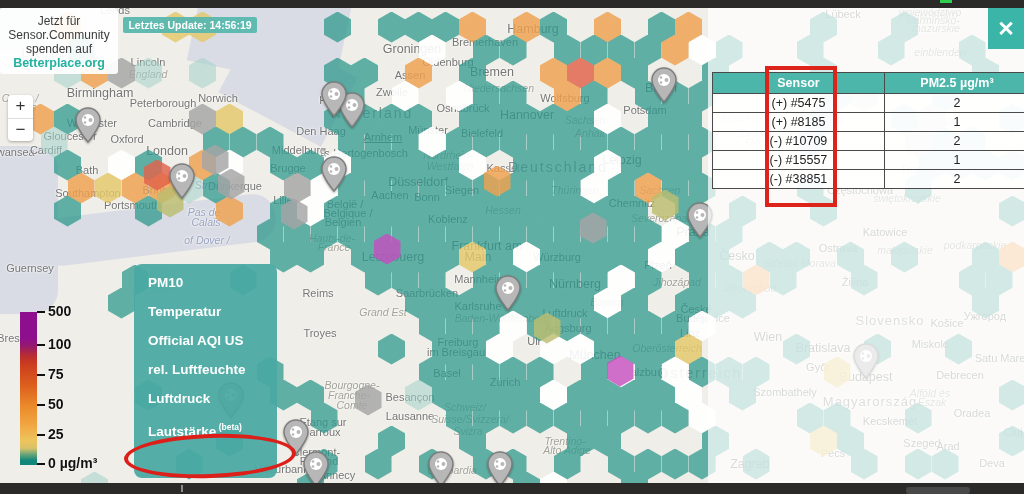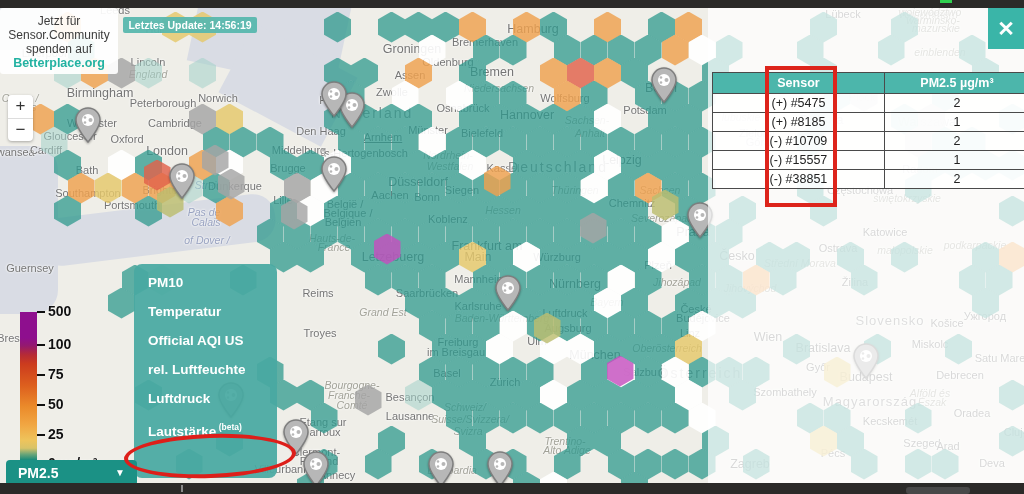--- a/index.html
+++ b/index.html
@@ -803,24 +803,20 @@
     </div>
 
   <div id="layermenu">
       <div class="menu-item">PM10</div>
       <div class="menu-item">Temperatur</div>
       <div class="menu-item">Official AQI US</div>
       <div class="menu-item">rel. Luftfeuchte</div>
       <div class="menu-item">Luftdruck</div>
       <div class="menu-item">Lautstärke<sup> (beta)</sup></div>
     </div>
-  <div id="selected-layer">
-    <span>PM2.5</span>
-    <span class="dd">▼</span>
-  </div>
   <div id="red-ellipse"></div>
 
   <div id="topbar">
     <div id="topbar-accent"></div>
   </div>
   <div id="bottombar">
     <div id="bottombar-tick"></div>
     <div id="bottombar-handle"></div>
   </div>
 </div>

